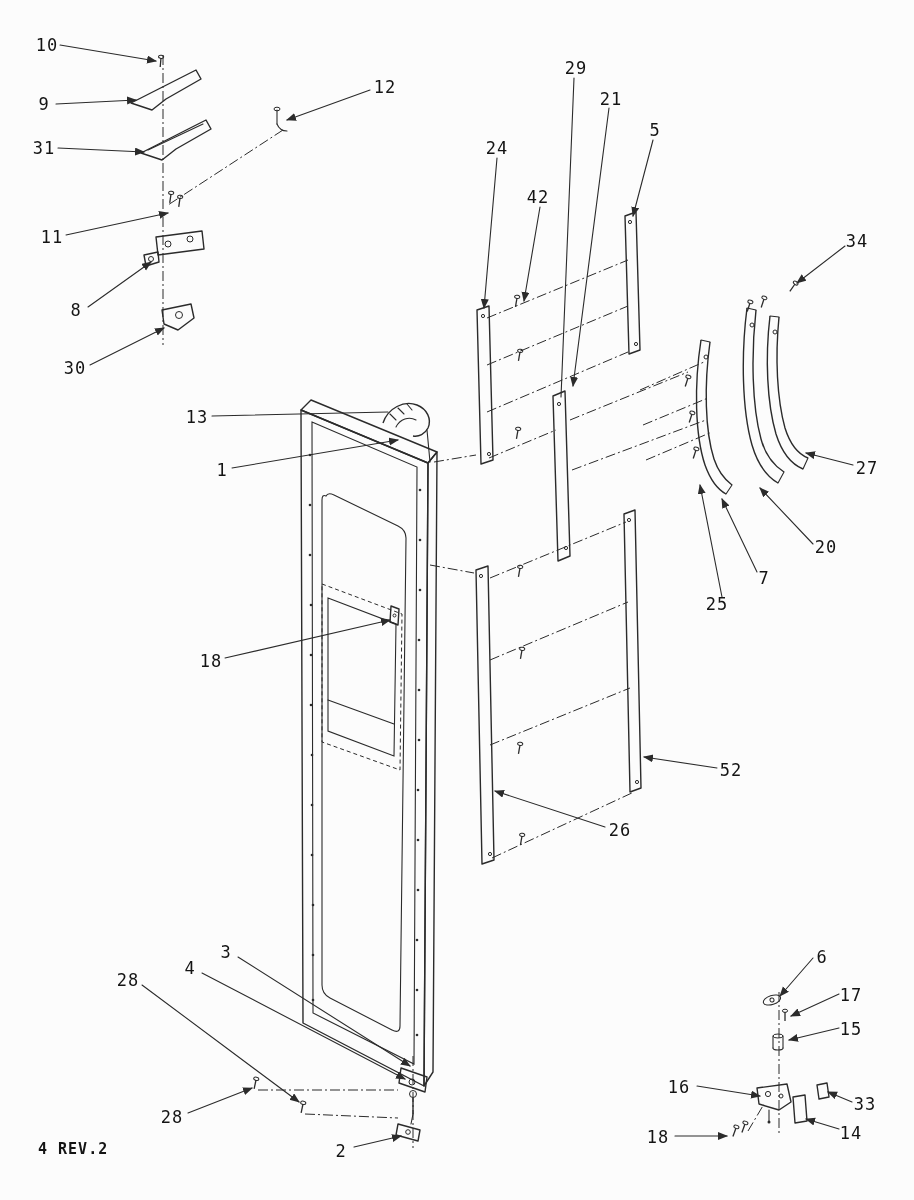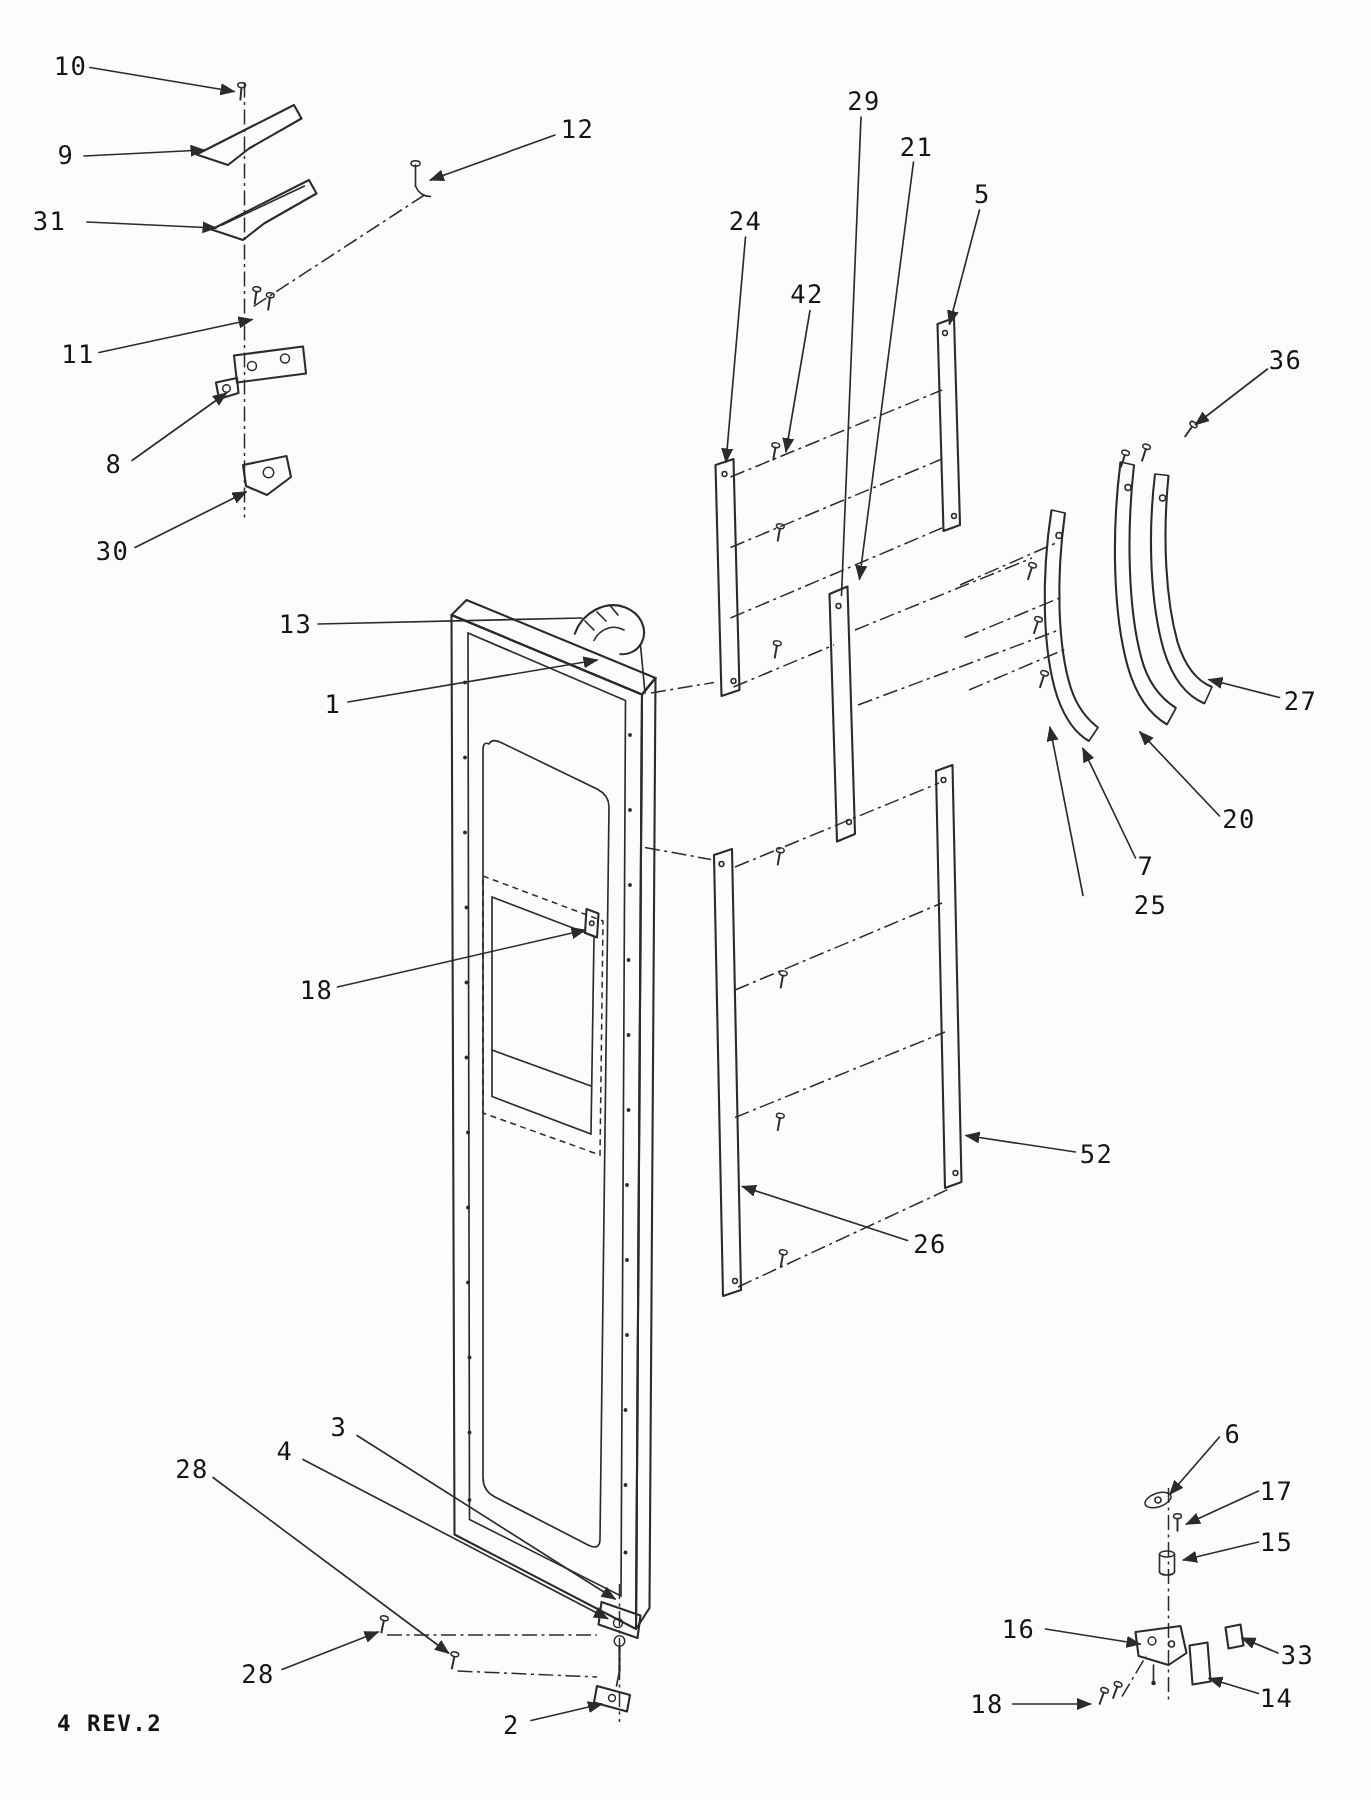--- a/index.html
+++ b/index.html
@@ -282,38 +282,38 @@
       <path class="ln2" d="M793,1097 L805,1095 L807,1121 L795,1123 Z"></path>
       <path class="ln2" d="M817,1085 L827,1083 L829,1097 L819,1099 Z"></path>
       <use href="#screwV" transform="translate(736,1128) rotate(20)"></use>
       <use href="#screwV" transform="translate(745,1124) rotate(20)"></use>
       <line class="dd" x1="748" y1="1131" x2="764" y2="1104"></line>
     </g>
   </svg>
 
   <span class="callout" style="left:47px;top:45px">10</span>
   <span class="callout" style="left:44px;top:104px">9</span>
-  <span class="callout" style="left:33px;top:148px">31</span>
+  <span class="callout" style="left:44px;top:148px">31</span>
   <span class="callout" style="left:385px;top:87px">12</span>
   <span class="callout" style="left:52px;top:237px">11</span>
   <span class="callout" style="left:76px;top:310px">8</span>
   <span class="callout" style="left:75px;top:368px">30</span>
   <span class="callout" style="left:197px;top:417px">13</span>
   <span class="callout" style="left:222px;top:470px">1</span>
   <span class="callout" style="left:211px;top:661px">18</span>
   <span class="callout" style="left:497px;top:148px">24</span>
   <span class="callout" style="left:538px;top:197px">42</span>
   <span class="callout" style="left:576px;top:68px">29</span>
   <span class="callout" style="left:611px;top:99px">21</span>
   <span class="callout" style="left:655px;top:130px">5</span>
-  <span class="callout" style="left:857px;top:241px">36</span>
+  <span class="callout" style="left:857px;top:241px">34</span>
   <span class="callout" style="left:867px;top:468px">27</span>
   <span class="callout" style="left:826px;top:547px">20</span>
   <span class="callout" style="left:764px;top:578px">7</span>
-  <span class="callout" style="left:767px;top:604px">25</span>
+  <span class="callout" style="left:717px;top:604px">25</span>
   <span class="callout" style="left:731px;top:770px">52</span>
   <span class="callout" style="left:620px;top:830px">26</span>
   <span class="callout" style="left:226px;top:952px">3</span>
   <span class="callout" style="left:190px;top:968px">4</span>
   <span class="callout" style="left:128px;top:980px">28</span>
   <span class="callout" style="left:172px;top:1117px">28</span>
   <span class="callout" style="left:341px;top:1151px">2</span>
   <span class="callout" style="left:822px;top:957px">6</span>
   <span class="callout" style="left:851px;top:995px">17</span>
   <span class="callout" style="left:851px;top:1029px">15</span>

